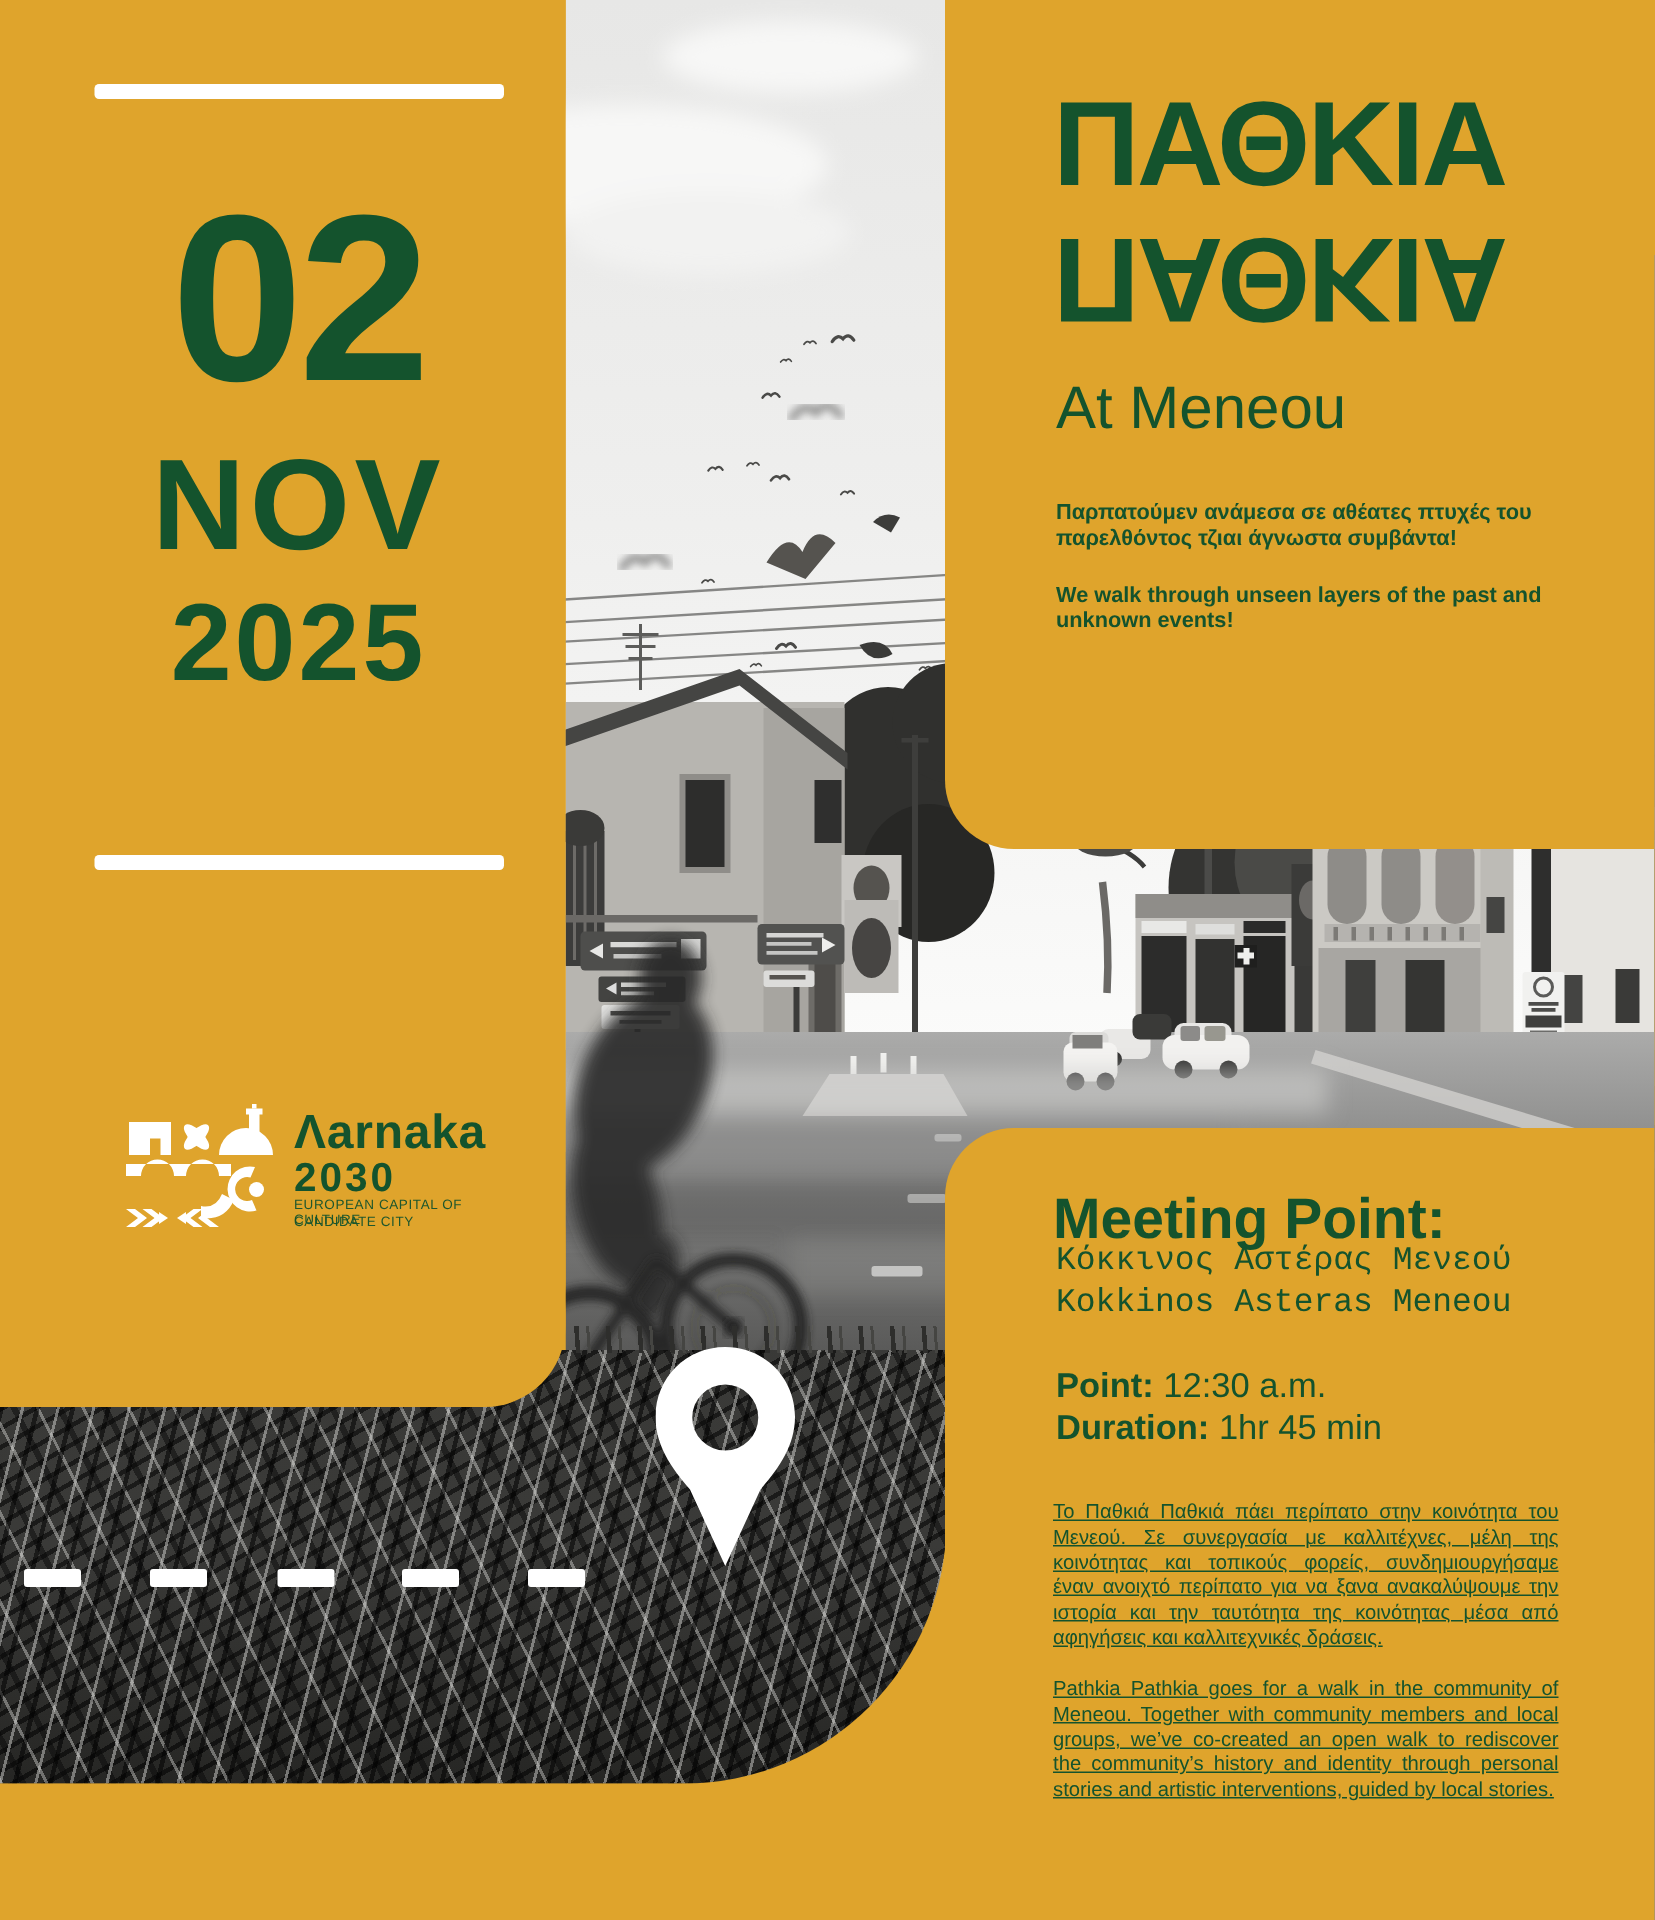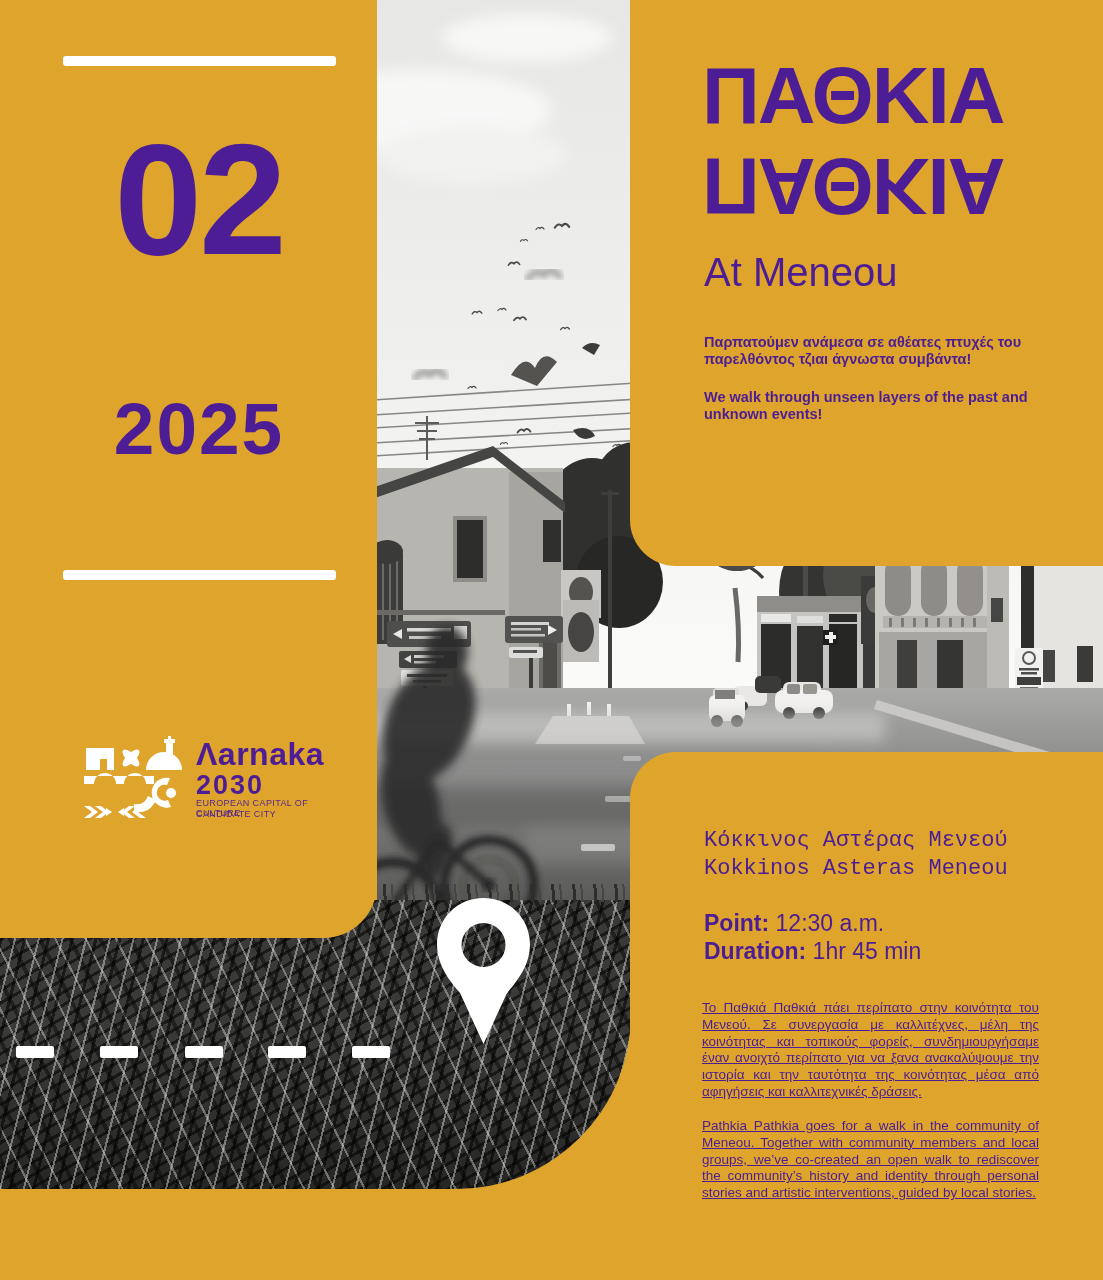--- a/index.html
+++ b/index.html
@@ -1,17 +1,17 @@
 <!DOCTYPE html>
 <html><head>
 <meta charset="utf-8">
 <style>
   html,body{margin:0;padding:0;background:#888;}
   .poster{position:relative;width:1103px;height:1280px;background:#DFA42C;overflow:hidden;
-          font-family:"Liberation Sans","DejaVu Sans",sans-serif;color:#4c1d95;margin:0 auto;}
+          font-family:"Liberation Sans","DejaVu Sans",sans-serif;color:#14532d;margin:0 auto;}
   .abs{position:absolute;}
   
   .street{left:377px;top:0;width:726px;height:962px;z-index:1;}
   .field{left:0;top:900px;width:631px;height:289px;z-index:2;border-bottom-right-radius:175px;
     background-color:#343432;
     background-image:
       repeating-linear-gradient(104deg, rgba(225,225,222,.45) 0 2px, transparent 2px 9px, rgba(0,0,0,.55) 9px 12px, transparent 12px 23px),
       repeating-linear-gradient(63deg, rgba(238,238,235,.38) 0 2px, transparent 2px 12px, rgba(8,8,8,.5) 12px 16px, transparent 16px 27px),
       repeating-linear-gradient(150deg, rgba(0,0,0,.55) 0 3px, transparent 3px 11px),
       linear-gradient(180deg,#58585526 0%, #3a3a38 45%, #262624 100%);}
@@ -352,20 +352,21 @@
   </div>
 
   <svg class="abs pin" width="93" height="146" viewBox="0 0 93 146">
     <path fill="#ffffff" fill-rule="evenodd" d="M46.5,0 C20.5,0 0,20.5 0,46.5 C0,66 11,81 23,95 L46.5,146 L70,95 C82,81 93,66 93,46.5 C93,20.5 72.5,0 46.5,0 Z
       M46.5,25 a22,22 0 1 1 0,44 a22,22 0 1 1 0,-44 Z"></path>
   </svg>
 
   <div class="abs panel panel-left">
     <div class="abs bar bar-top"></div>
     <div class="abs date date-day">02</div>
+    <div class="abs date date-month">NOV</div>
     <div class="abs date date-year">2025</div>
     <div class="abs bar bar-bottom"></div>
 
     <div class="abs org-logo">
       <svg class="org-mark" width="100" height="88" viewBox="0 0 100 88" fill="#ffffff">
         <path d="M2,12 h28 v22 h-7 v-11 h-7 v11 h-14 z"></path>
         <g transform="translate(47,22)">
           <ellipse rx="11" ry="4.5" transform="rotate(45)"></ellipse>
             <ellipse rx="11" ry="4.5" transform="rotate(-45)"></ellipse>
         </g>
@@ -395,20 +396,21 @@
 
   <div class="abs panel panel-tr">
     <div class="abs ev-line ev-line1">ΠΑΘΚΙΑ</div>
     <div class="abs ev-line ev-line2">ΠΑΘΚΙΑ</div>
     <div class="abs ev-sub">At Meneou</div>
     <div class="abs intro intro-en">We walk through unseen layers of the past and unknown events!</div>
     <div class="abs intro intro-gr">Παρπατούμεν ανάμεσα σε αθέατες πτυχές του παρελθόντος τζιαι άγνωστα συμβάντα!</div>
   </div>
 
   <div class="abs panel panel-br">
+    <div class="abs mp-head">Meeting Point:</div>
     <div class="abs mp-loc mp-loc-gr">Κόκκινος Αστέρας Μενεού</div>
     <div class="abs mp-loc mp-loc-en">Kokkinos Asteras Meneou</div>
     <div class="abs mp-line mp-start"><b>Point:</b><span> 12:30 a.m.</span></div>
     <div class="abs mp-line mp-dur"><b>Duration:</b><span> 1hr 45 min</span></div>
     <div class="abs desc desc-gr">Το Παθκιά Παθκιά πάει περίπατο στην κοινότητα του Μενεού. Σε συνεργασία με καλλιτέχνες, μέλη της κοινότητας και τοπικούς φορείς, συνδημιουργήσαμε έναν ανοιχτό περίπατο για να ξανα ανακαλύψουμε την ιστορία και την ταυτότητα της κοινότητας μέσα από αφηγήσεις και καλλιτεχνικές δράσεις.</div>
     <div class="abs desc desc-en">Pathkia Pathkia goes for a walk in the community of Meneou. Together with community members and local groups, we’ve co-created an open walk to rediscover the community’s history and identity through personal stories and artistic interventions, guided by local stories.</div>
   </div>
 
 </div>
 

